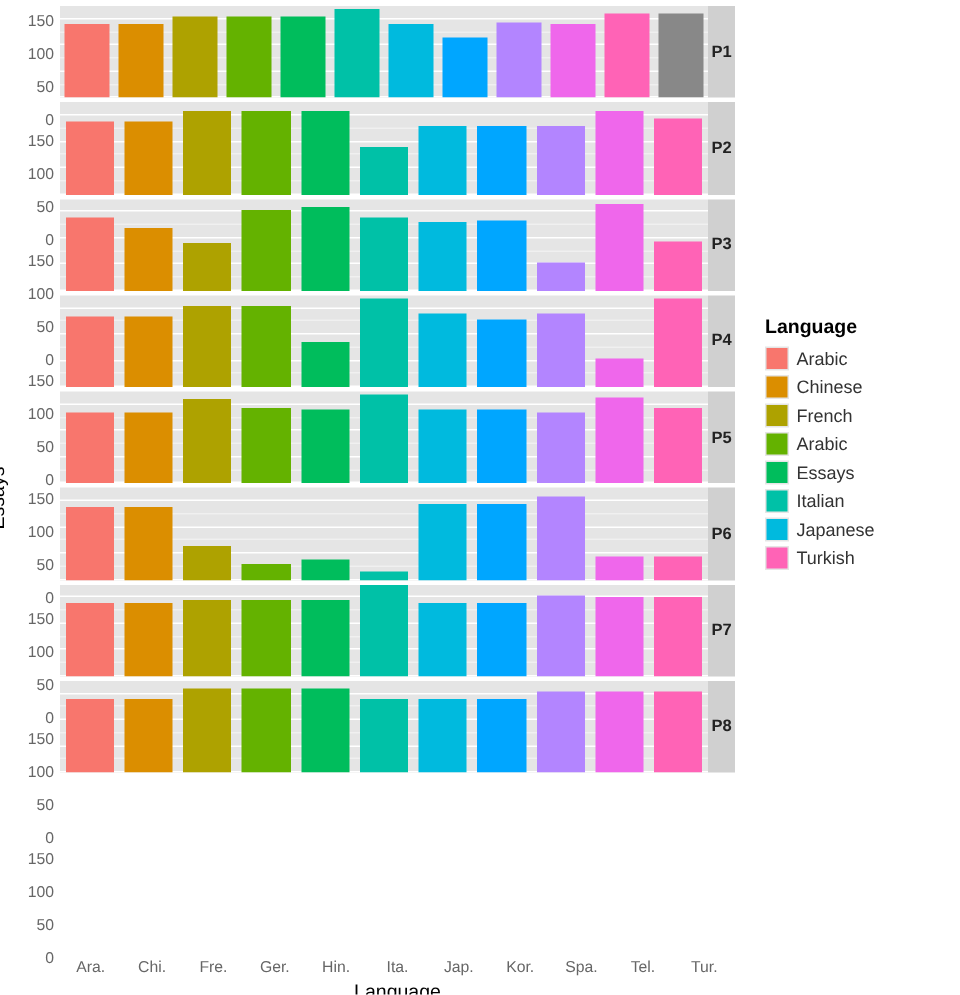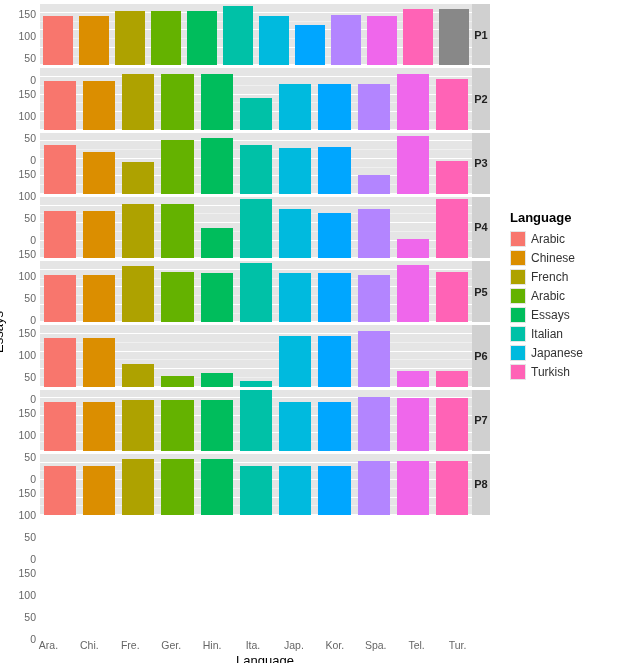--- a/index.html
+++ b/index.html
@@ -102,21 +102,21 @@
     position: absolute;
     left: -2px;
     top: 50%;
     transform: translate(-50%, -50%) rotate(-90deg);
     transform-origin: center;
     font-size: 13px;
     color: #000;
   }
   .x-axis {
     position: absolute;
-    left: 28px;
+    left: 40px;
     width: 450px;
     top: 639px;
     height: 15px;
   }
   .x-ticks {
     display: flex;
   }
   .x-tick {
     flex: 1 1 0;
     text-align: center;

